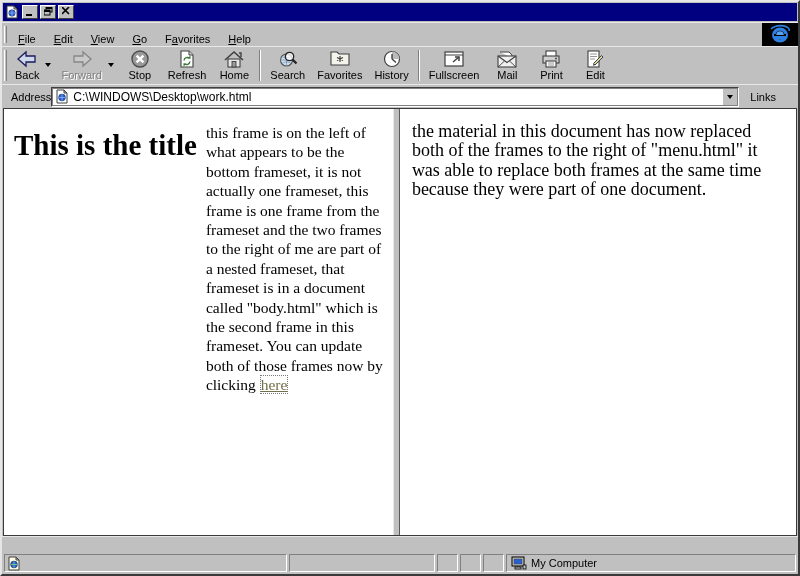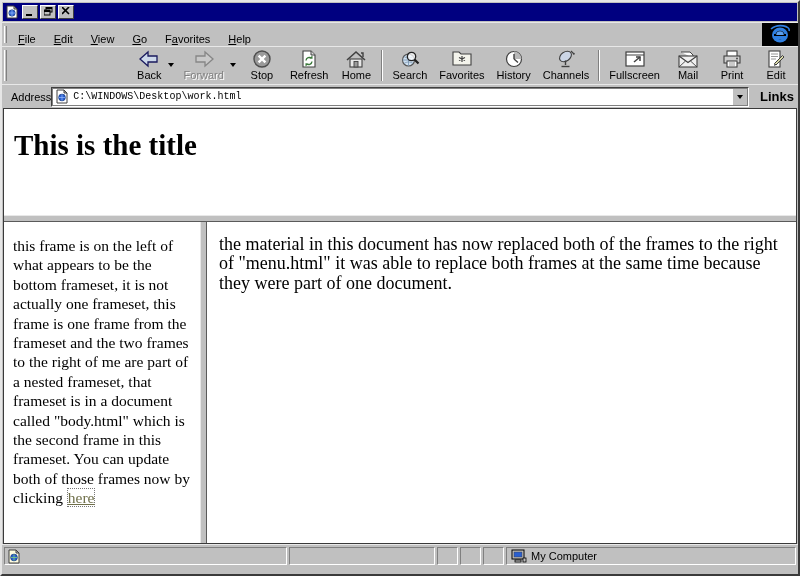--- a/index.html
+++ b/index.html
@@ -24,61 +24,61 @@
   
   .menubar{ height:24px; display:flex; align-items:stretch; border-top:1px solid #e8e8e8; flex:0 0 auto; }
   .grip{ width:3px; margin:3px 2px 3px 2px; border-left:1px solid #fff; border-right:1px solid #808080; }
   .menu-items{ display:flex; align-items:center; flex:1;margin-top:8px; }
   .menu-item{ font-size:11px; padding:3px 9px; color:#000; }
   .menu-item u{ text-decoration:underline; }
   .ie-logo{ width:36px; height:100%; background:#000; display:flex; align-items:center; justify-content:center; flex:0 0 auto; }
 
   
   .toolbar{ height:38px; display:flex; align-items:stretch; border-top:1px solid #e8e8e8; flex:0 0 auto; }
-  .tb-btns{ display:flex; align-items:stretch; flex:1;justify-content:flex-end; }
+  .tb-btns{ display:flex; align-items:stretch; flex:1; }
   .tb-btn{ display:flex; flex-direction:column; align-items:center; justify-content:flex-start;
     padding:2px 6px 1px 6px; position:relative; min-width:44px; }
   .tb-btn.has-dd{ padding-right:16px; }
   .tb-icon{ height:20px; display:flex; align-items:center; justify-content:center; }
   .tb-label{ font-size:11px; color:#000; margin-top:0px; white-space:nowrap; }
   .tb-btn.disabled .tb-label{ color:#808080; text-shadow:1px 1px 0 #fff; }
   .dd-arrow{ position:absolute; right:4px; top:16px; width:0; height:0;
     border-left:3px solid transparent; border-right:3px solid transparent; border-top:4px solid #000; }
   .tb-sep{ width:2px; margin:3px 3px; border-left:1px solid #808080; border-right:1px solid #fff; }
 
   
   .addressbar{ height:24px; display:flex; align-items:center; border-top:1px solid #e8e8e8; padding-right:2px; flex:0 0 auto; }
   .addr-label{ font-size:11px; margin:0 0 0 2px; color:#000; }
   .addr-field{ flex:1; height:20px; background:#fff; border-top:1px solid #404040; border-left:1px solid #404040;
     border-right:1px solid #fff; border-bottom:1px solid #fff; outline:1px solid #808080; outline-offset:-2px;
     display:flex; align-items:center; position:relative; }
   .addr-icon{ width:14px; height:15px; margin:0 4px 0 3px; flex:0 0 auto; }
-  .addr-input{ flex:1; border:none; outline:none; font-size:10px; font-family:Liberation Mono, monospace;
+  .addr-input{ flex:1; border:none; outline:none; font-size:12px; font-family:Liberation Sans, sans-serif;
     background:transparent; height:16px; }
   .addr-drop{ width:16px; height:18px; margin-right:0px; background:#c0c0c0; border-top:1px solid #fff; border-left:1px solid #fff;
     border-right:1px solid #404040; border-bottom:1px solid #404040; display:flex; align-items:center; justify-content:center; flex:0 0 auto; }
   .addr-drop::after{ content:""; width:0; height:0; border-left:3px solid transparent; border-right:3px solid transparent; border-top:4px solid #000; }
-  .links-label{ font-size:13px; margin:0 2px 0 2px; color:#000;font-weight:bold; }
-
-  
-  .content{ flex:1; background:#fff; border:1px solid #3a3a3a; margin:0 1px; display:flex; flex-direction:column; overflow:hidden;
+  .links-label{ font-size:11px; margin:0 20px 0 2px; color:#000; }
+
+  
+  .content{ flex:1; background:#fff; border:1px solid #3a3a3a; margin:0 1px; display:flex; flex-direction:row; overflow:hidden;
     font-family:"Liberation Serif", serif; }
   .frame-top{ height:106px; background:#fff; overflow:hidden; flex:0 0 auto; }
   .frame-top h1{ font-size:29px; font-weight:bold; margin:20px 0 0 10px; color:#000; font-family:"Liberation Serif",serif; }
   .h-divider{ height:7px; background:#c0c0c0; border-top:1px solid #e8e8e8; border-bottom:1px solid #5a5a5a; flex:0 0 auto; }
   .frame-row{ flex:1; display:flex; overflow:hidden;font-family:Liberation Serif, serif; }
   .frame-left{ width:196px; background:#fff; overflow:hidden; padding:14px 8px 0 9px; flex:0 0 auto;
     font-size:15.5px; line-height:19.4px; color:#000; }
   .v-divider{ width:7px; background:#c0c0c0; border-left:1px solid #e8e8e8; border-right:1px solid #5a5a5a; flex:0 0 auto; }
   .frame-right{ flex:1; background:#fff; overflow:hidden; padding:13px 14px 0 12px;
     font-size:18px; line-height:19.4px; color:#000; }
   .here-link{ color:#6f6f49; text-decoration:underline; border:1px dotted #777; }
 
   
-  .statusbar{ height:30px; display:flex; padding:2px 2px 2px 2px; gap:2px; border-top:1px solid #e8e8e8; flex:0 0 auto; }
+  .statusbar{ height:38px; display:flex; align-items:flex-end; padding:2px 2px 2px 2px; gap:2px; border-top:1px solid #e8e8e8; flex:0 0 auto; }
   .sb-pane{ height:18px; background:#c0c0c0; border-top:1px solid #808080; border-left:1px solid #808080;
     border-right:1px solid #fff; border-bottom:1px solid #fff; display:flex; align-items:center; font-size:11px; color:#000; }
   .sb-1{ width:283px; padding-left:2px; }
   .sb-2{ width:146px; }
   .sb-sm{ width:21px; }
   .sb-zone{ flex:1; padding-left:4px; gap:4px; }
 </style>
 </head>
 <body>
 
@@ -214,32 +214,20 @@
           <div class="tb-icon">
             <svg width="20" height="20" viewBox="0 0 20 20">
               <circle cx="10" cy="10" r="7.5" fill="#fff" stroke="#404040" stroke-width="1.2"></circle>
               <path d="M10 10 L10 2.5 A7.5 7.5 0 0 1 17.5 10 Z" fill="#b9b9b9"></path>
               <path d="M10 10 L14 13.5" stroke="#404040" stroke-width="1.4"></path>
               <path d="M10 10 L10 5" stroke="#404040" stroke-width="1.4"></path>
             </svg>
           </div>
           <span class="tb-label">History</span>
         </div>
-        <div class="tb-btn">
-          <div class="tb-icon">
-            <svg width="20" height="20" viewBox="0 0 20 20">
-              <ellipse cx="9.5" cy="7.5" rx="6.5" ry="4.5" transform="rotate(-35 9.5 7.5)" fill="#ccd6e6" stroke="#404040" stroke-width="1.1"></ellipse>
-              <path d="M15 2 l2.6 2.6" stroke="#404040" stroke-width="1.2"></path>
-              <circle cx="17.8" cy="4.8" r="1" fill="#404040"></circle>
-              <path d="M9.5 11.5 L9.5 16" stroke="#404040" stroke-width="1.4"></path>
-              <path d="M5.5 17.5 h8" stroke="#404040" stroke-width="1.4"></path>
-            </svg>
-          </div>
-          <span class="tb-label">Channels</span>
-        </div>
         <div class="tb-sep"></div>
         <div class="tb-btn">
           <div class="tb-icon">
             <svg width="22" height="20" viewBox="0 0 22 20">
               <rect x="2" y="3" width="18" height="14" fill="#fff" stroke="#404040" stroke-width="1.2"></rect>
               <path d="M2 6 h18" stroke="#404040" stroke-width="1"></path>
               <path d="M10 13 L16 8" stroke="#404040" stroke-width="1.5"></path>
               <path d="M16 12 L16 8 L12 8" fill="none" stroke="#404040" stroke-width="1.5"></path>
             </svg>
           </div>

